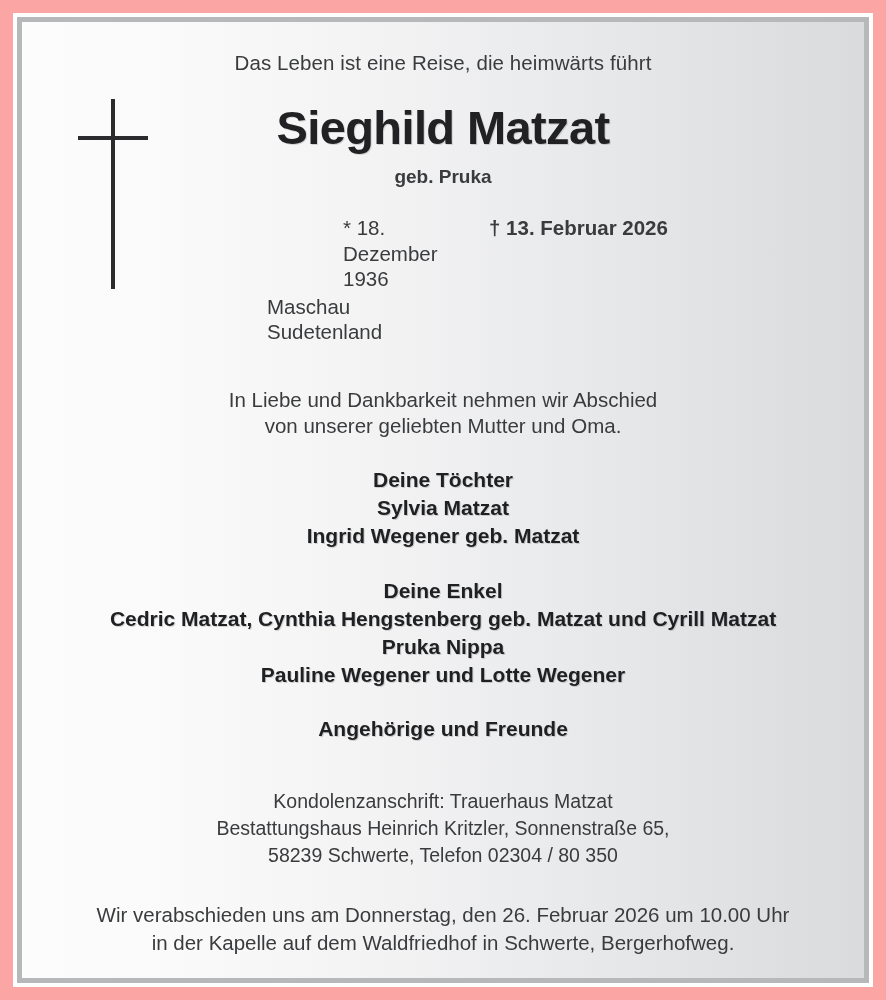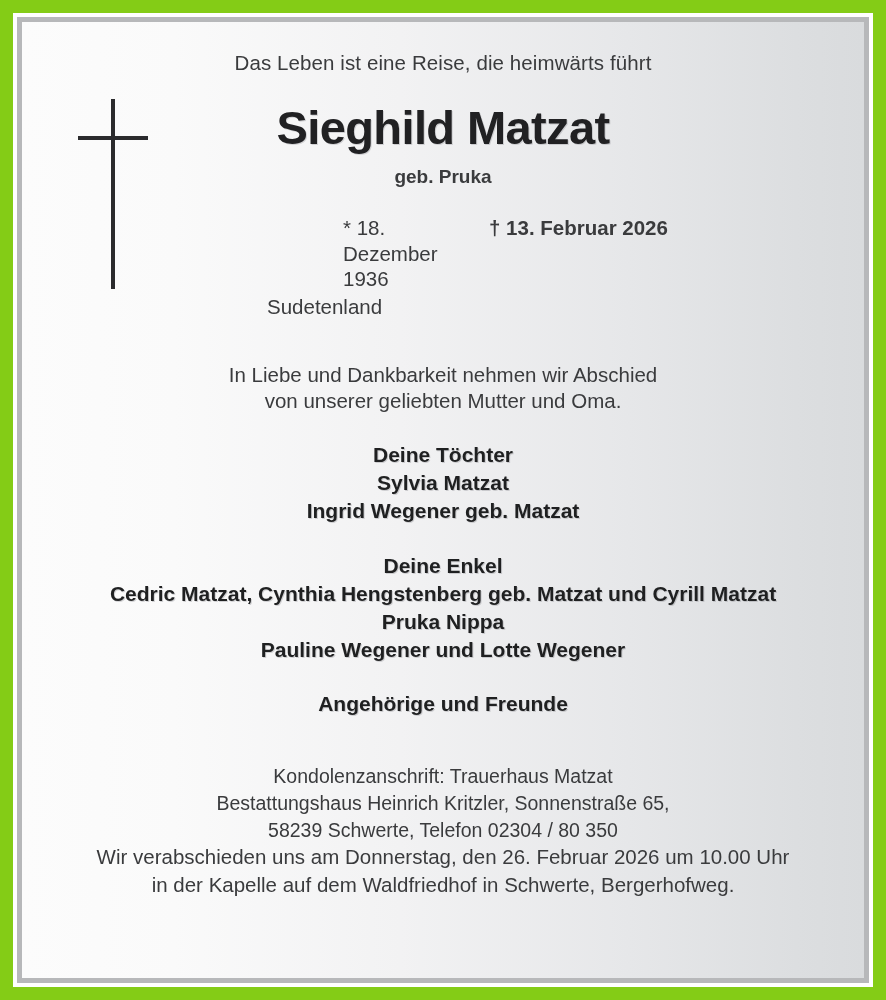--- a/index.html
+++ b/index.html
@@ -15,21 +15,21 @@
     font-family: "Liberation Sans", sans-serif;
     -webkit-font-smoothing: antialiased;
   }
 
   
   .notice-frame {
     position: relative;
     box-sizing: border-box;
     width: 886px;
     height: 1000px;
-    background: #84cc16;            
+    background: #fca5a5;            
     padding: 13px;
   }
 
   .frame-white-gap {
     box-sizing: border-box;
     width: 100%;
     height: 100%;
     background: #ffffff;            
     padding: 4px;
   }
@@ -179,20 +179,21 @@
   }
 
   .condolence-block {
     margin-top: 47px;
     font-size: 19.5px;
     color: #3a3b3d;
     line-height: 1.38;
   }
 
   .service-block {
+    margin-top: 33px;
     font-size: 20.5px;
     color: #3a3b3d;
     line-height: 1.32;
   }
 </style>
 </head>
 <body>
 
 <div class="notice-frame">
   <div class="frame-white-gap">
@@ -211,20 +212,21 @@
           <div class="deceased-name">Sieghild Matzat</div>
 
           <div class="maiden-name">geb. Pruka</div>
 
           <div class="life-dates">
             <span class="date-birth">* 18. Dezember 1936</span>
             <span class="date-death">† 13. Februar 2026</span>
           </div>
 
           <div class="birth-place">
+            <div>Maschau</div>
             <div>Sudetenland</div>
           </div>
 
           <div class="farewell">
             <div>In Liebe und Dankbarkeit nehmen wir Abschied</div>
             <div>von unserer geliebten Mutter und Oma.</div>
           </div>
 
           <div class="group-block">
             <div class="group-heading">Deine Töchter</div>

